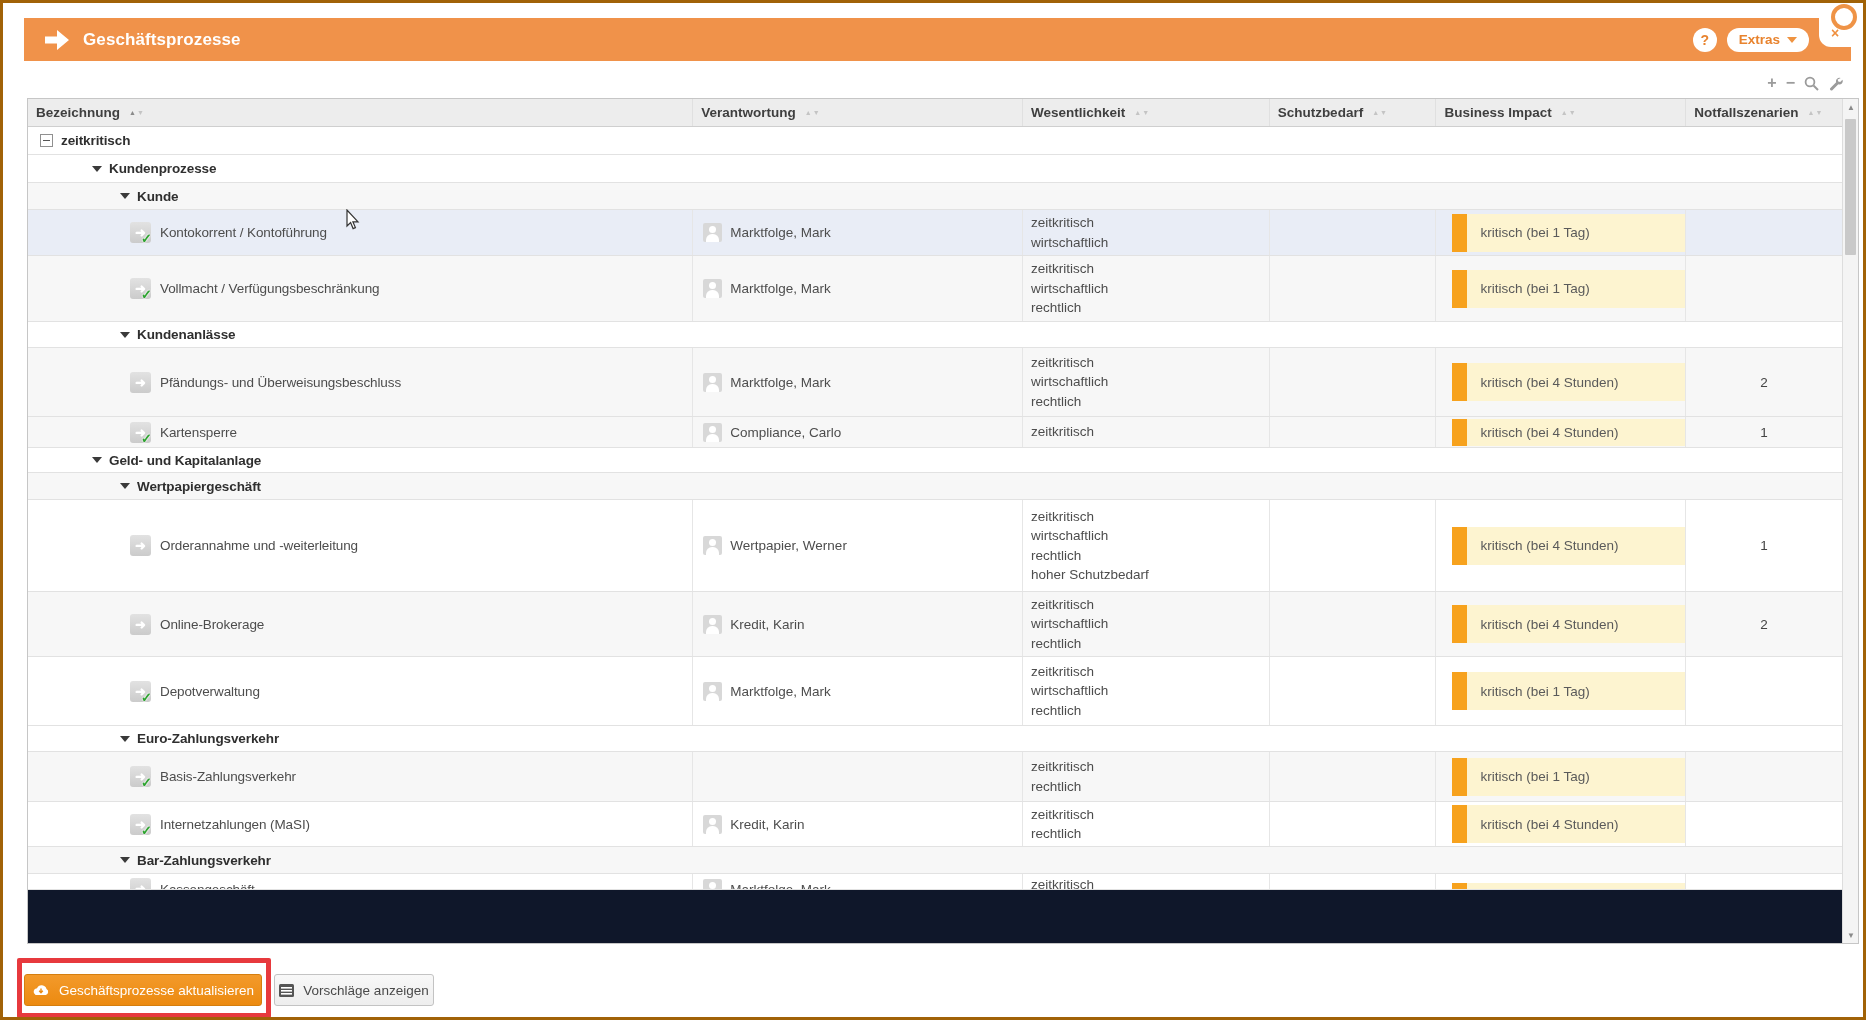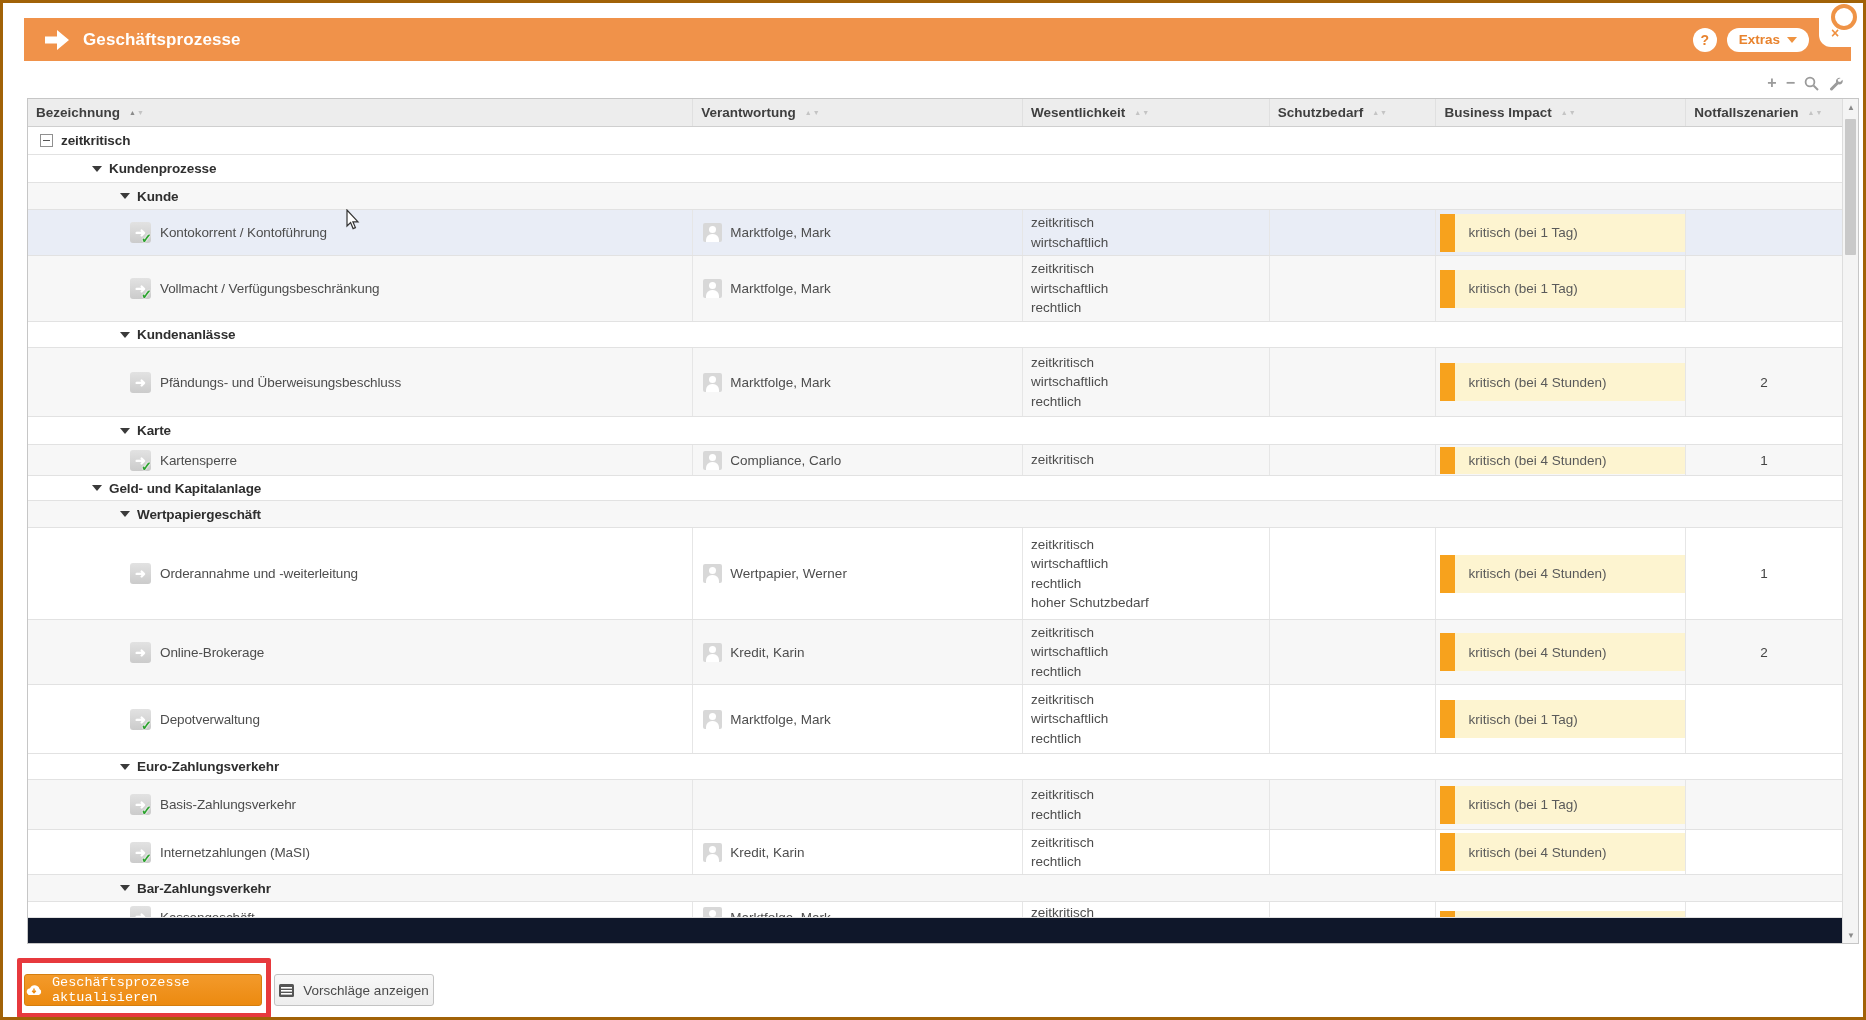--- a/index.html
+++ b/index.html
@@ -48,35 +48,35 @@
   .leafname{font-size:13.5px;color:#4d4d4d;letter-spacing:-.1px;white-space:nowrap;}
 
   .person-icon{width:19px;height:19px;border-radius:2px;background:#d8d8d8;position:relative;overflow:hidden;flex:none;margin-right:8px;}
   .person-icon::before{content:"";position:absolute;left:6px;top:3px;width:7px;height:7px;border-radius:50%;background:#fff;}
   .person-icon::after{content:"";position:absolute;left:3px;top:11px;width:13px;height:9px;border-radius:6px 6px 0 0;background:#fff;}
   .respname{font-size:13.5px;color:#4d4d4d;white-space:nowrap;}
 
   .matlist{display:flex;flex-direction:column;justify-content:center;padding:4px 0;}
   .matline{font-size:13.5px;color:#4d4d4d;line-height:19.5px;white-space:nowrap;}
 
-  .impactbar{display:flex;width:284px;margin-left:4px;justify-content:space-between;}
+  .impactbar{display:flex;width:284px;margin-left:16px;justify-content:space-between;}
   .impact-square{width:15px;background:#f7a21d;flex:none;}
   .impact-label{flex:1;background:#fdf4d0;display:flex;align-items:center;padding-left:13px;font-size:13.5px;color:#5a5a5a;white-space:nowrap;}
   .scen{width:100%;text-align:center;font-size:13.5px;color:#444;}
 
   
   .vscroll{position:absolute;right:0;top:0;width:16px;height:100%;background:#f4f4f4;border-left:1px solid #ddd;box-sizing:border-box;}
   .vs-btn{position:absolute;left:0;width:16px;height:16px;display:flex;align-items:center;justify-content:center;font-size:8px;color:#8a8a8a;cursor:pointer;}
   .vs-up{top:0;} .vs-dn{bottom:0;}
   .vs-thumb{position:absolute;left:2px;top:20px;width:11px;height:136px;background:#c9c9c9;border-radius:1px;cursor:pointer;}
 
   
   .annotation-box{position:absolute;left:14px;top:955px;width:254px;height:60px;border:5px solid #e7393d;border-radius:2px;box-sizing:border-box;pointer-events:none;z-index:5;}
   .btn{position:absolute;top:971px;height:32px;display:flex;align-items:center;justify-content:center;gap:9px;font-size:13.5px;border-radius:3px;box-sizing:border-box;cursor:pointer;}
-  .btn-orange{left:21px;width:238px;background:linear-gradient(#f39a2b,#ec8a10);border:1px solid #d57e0e;color:#fff;font-family:Liberation Mono, monospace;}
+  .btn-orange{left:21px;width:238px;background:linear-gradient(#f39a2b,#ec8a10);border:1px solid #d57e0e;color:#fff;}
   .btn-gray{left:271px;width:160px;background:linear-gradient(#f8f8f8,#eee);border:1px solid #c3c3c3;color:#4a4a4a;}
 
   
   .cursor{position:absolute;left:343px;top:206px;z-index:9;pointer-events:none;}
 </style>
 </head>
 <body>
 
 <div class="page">
 
@@ -266,26 +266,20 @@
             <div class="cell" style="width: 250px;">
               <span class="impactbar" style="height: 38px;">
                 <span class="impact-square"></span>
                 <span class="impact-label">kritisch (bei 4 Stunden)</span>
               </span>
             </div>
             <div class="cell" style="width: 156px;">
               <span class="scen">2</span>
             </div>
           </div>
-          <div class="row" style="height: 28px;">
-            <div class="groupcell" style="padding-left: 92px;">
-              <span class="tri"></span>
-              <span class="grouplabel">Karte</span>
-            </div>
-          </div>
           <div class="row shaded" style="height: 31px;">
             <div class="cell" style="width: 666px; padding-left: 102px;">
               <span class="proc-icon">
                 <span class="arr">➜</span>
                 <span class="chk">✓</span>
               </span>
               <span class="leafname">Kartensperre</span>
             </div>
             <div class="cell" style="width: 330px; padding-left: 10px;">
               <span class="person-icon"></span>

